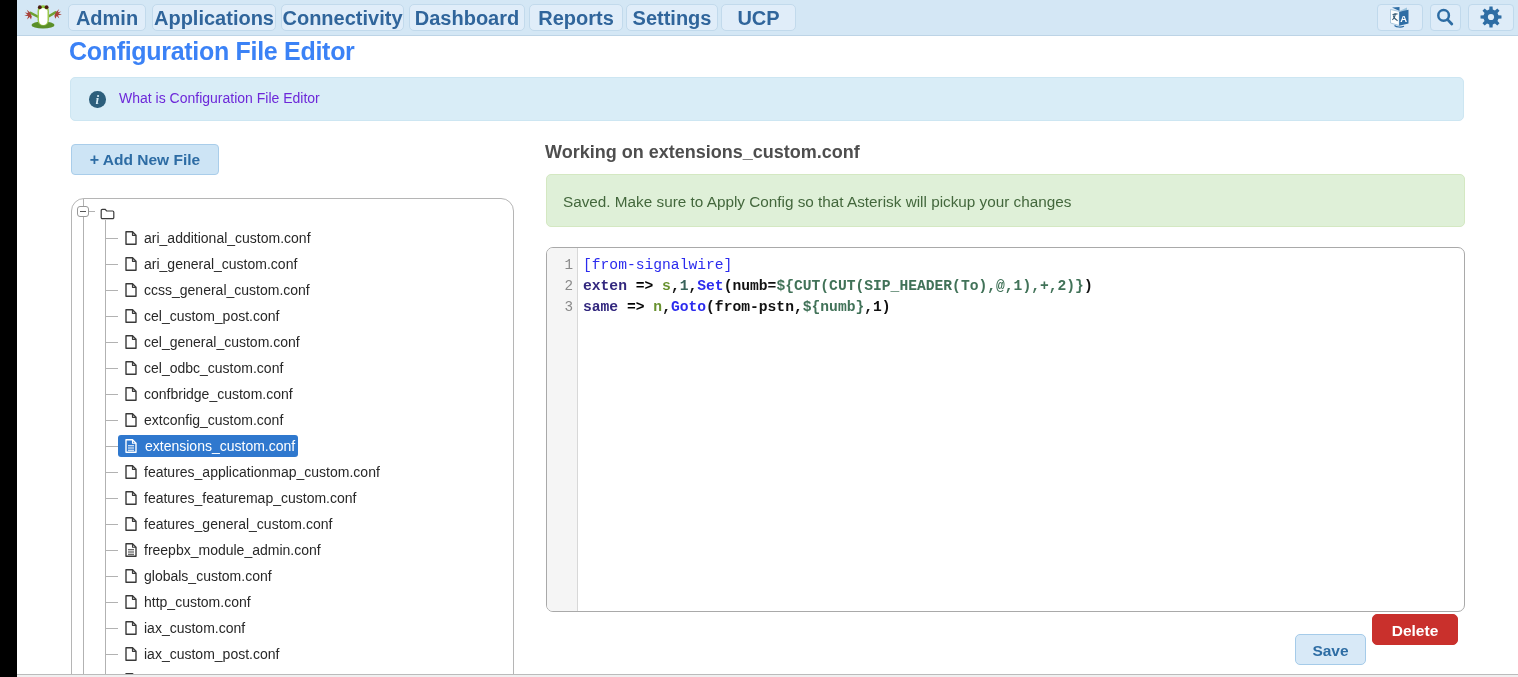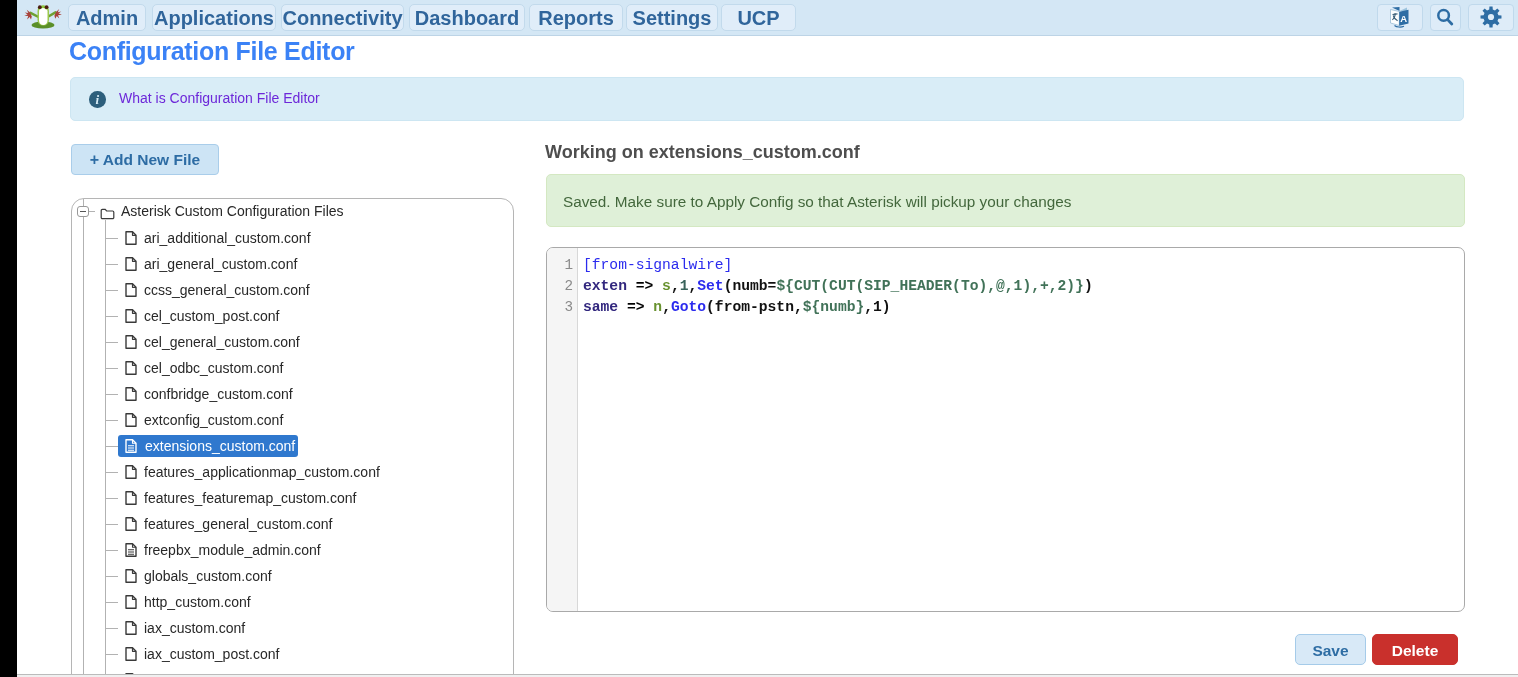--- a/index.html
+++ b/index.html
@@ -50,21 +50,21 @@
 .kw{color:#32277e;}
 .hdr{color:#2b2bee;font-weight:normal;}
 .ap{color:#2b2bee;font-weight:bold;}
 .b{font-weight:bold;color:#000;}
 .ext{color:#68922f;}
 .num{color:#39635a;}
 .expr{color:#417258;}
 
 #savebtn{left:1295px;top:634px;width:71px;height:31px;background:#d8e9f7;border:1px solid #a5cbe9;
   border-radius:5px;box-sizing:border-box;text-align:center;line-height:31px;color:#2e6da4;font-weight:bold;font-size:15.5px;}
-#delbtn{left:1372px;top:634px;width:86px;height:31px;background:#c9302c;border:1px solid #c9302c;
+#delbtn{left:1372px;top:614px;width:86px;height:31px;background:#c9302c;border:1px solid #c9302c;
   border-radius:5px;box-sizing:border-box;text-align:center;line-height:31px;color:#fff;font-weight:bold;font-size:15.5px;}
 
 #footer{left:17px;top:674px;width:1501px;height:3px;background:#f0f0f0;border-top:1px solid #bbbbbb;box-sizing:border-box;}
 </style>
 </head>
 <body>
 <div id="leftbar" class="abs"></div>
 <div id="nav" class="abs"></div>
 
 <svg class="abs" style="left:22px;top:4px" width="42" height="26" viewBox="0 0 42 26">
@@ -126,21 +126,20 @@
 <div id="tree" class="abs"></div>
 <div id="minusbox" class="abs"></div>
 <div id="treelines" class="abs" style="left:0;top:0;width:1518px;height:674px;pointer-events:none;">
     <div class="vline" style="left:83px;top:199px;height:7px;"></div>
     <div class="vline" style="left:83px;top:217px;height:457px;"></div>
     <div class="hline" style="left:89px;top:211px;width:6px;"></div>
     <div class="vline" style="left:105px;top:220px;height:454px;"></div>
     <div class="abs" style="left:100px;top:206px;width:15px;height:12px;"><svg width="15" height="12" viewBox="0 0 15 12">
         <path d="M1.2 2.6 a1.2 1.2 0 0 1 1.2-1.2 h2.8 l1.4 1.6 h6 a1.2 1.2 0 0 1 1.2 1.2 v5.2 a1.2 1.2 0 0 1-1.2 1.2 h-10.2 a1.2 1.2 0 0 1-1.2-1.2 z" fill="none" stroke="#3a3a3a" stroke-width="1.2"></path>
       </svg></div>
-    <div class="trow" style="left:121px;top:200px;">Asterisk Custom Configuration Files</div>
     <div class="hline" style="left:105px;top:238px;width:13px;"></div>
     <div class="abs" style="left:124px;top:230px;width:14px;height:16px;"><svg width="14" height="16" viewBox="0 0 14 16">
         <path d="M2 1.8 h6.5 L12 5.3 V14.2 a0 0 0 0 1 0 0 H2 Z" fill="none" stroke="#3a3a3a" stroke-width="1.4" stroke-linejoin="round"></path>
         <path d="M8.5 1.8 V5.3 H12" fill="none" stroke="#3a3a3a" stroke-width="1.2" stroke-linejoin="round"></path>
       </svg></div>
     <div class="trow" style="left:144px;top:227px;">ari_additional_custom.conf</div>
     <div class="hline" style="left:105px;top:264px;width:13px;"></div>
     <div class="abs" style="left:124px;top:256px;width:14px;height:16px;"><svg width="14" height="16" viewBox="0 0 14 16">
         <path d="M2 1.8 h6.5 L12 5.3 V14.2 a0 0 0 0 1 0 0 H2 Z" fill="none" stroke="#3a3a3a" stroke-width="1.4" stroke-linejoin="round"></path>
         <path d="M8.5 1.8 V5.3 H12" fill="none" stroke="#3a3a3a" stroke-width="1.2" stroke-linejoin="round"></path>

